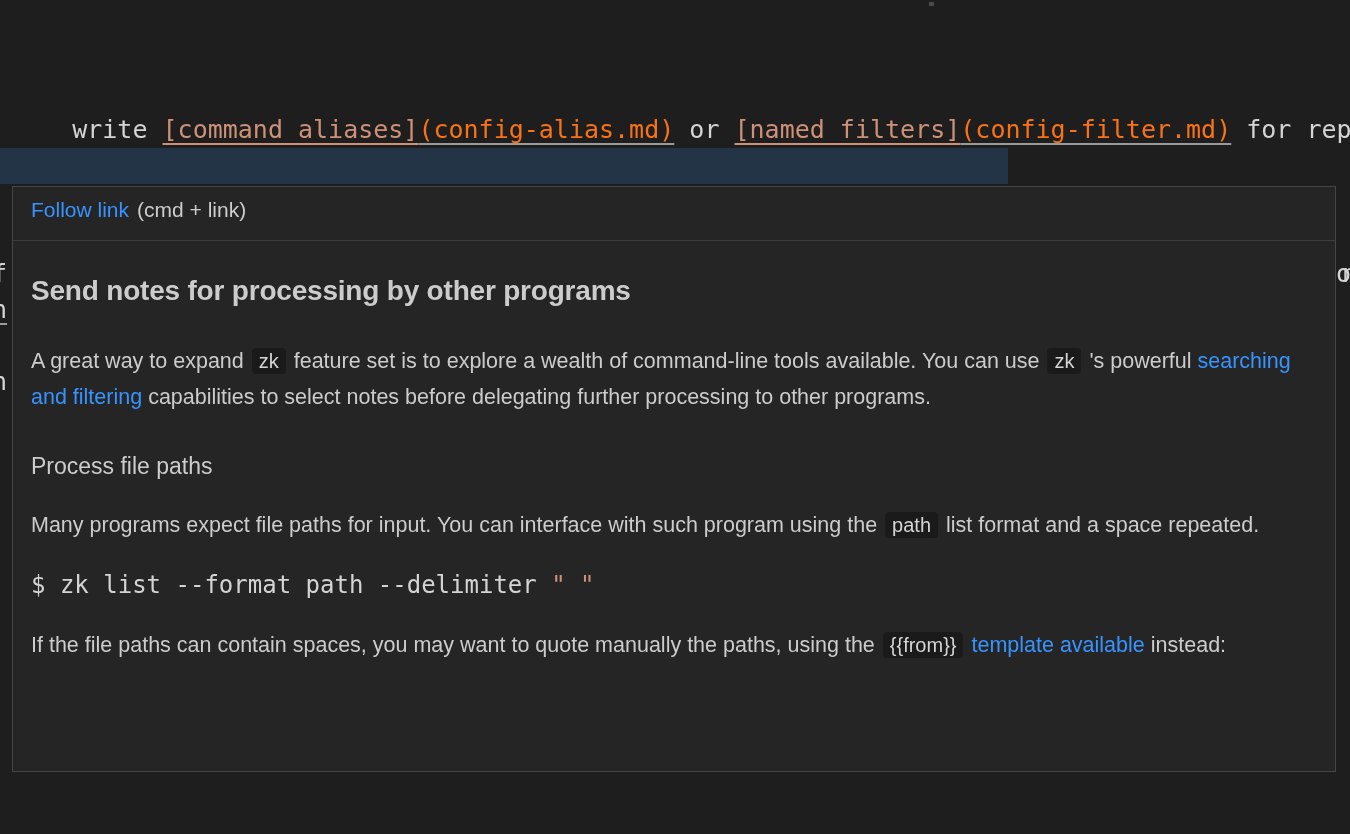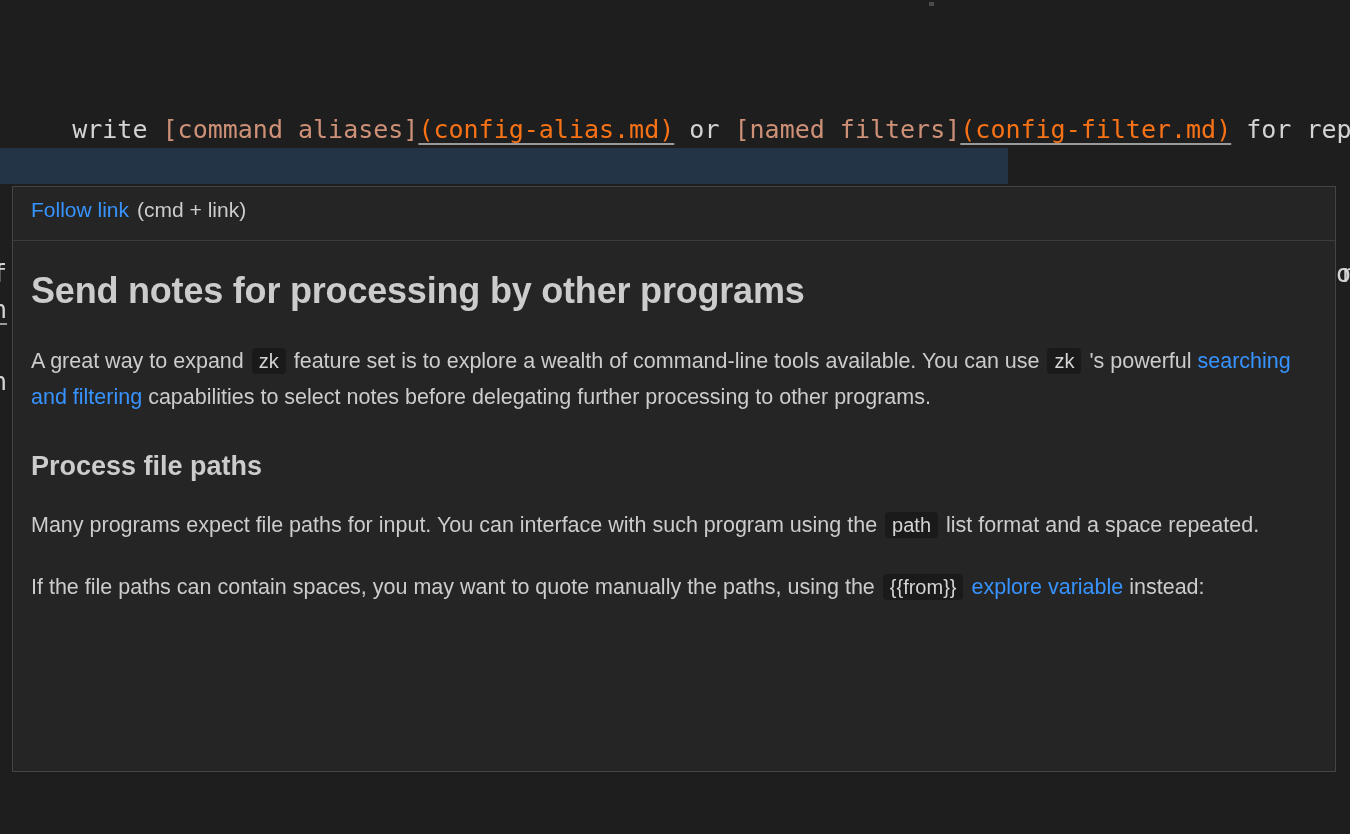--- a/index.html
+++ b/index.html
@@ -34,20 +34,21 @@
     white-space: pre;
   }
   .ed-line.sel {
     left: 0;
     padding-left: 12px;
     background: #243447;
     width: 1008px;
   }
   .lnk-text {
     color: #ce9178;
+    text-decoration: underline;
     text-decoration-color: #ce9178;
     text-underline-offset: 5px;
   }
   .lnk-url {
     color: #f97316;
     text-decoration: underline;
     text-decoration-color: #9a9a9a;
     text-underline-offset: 5px;
     margin-top: 16px;
   }
@@ -92,30 +93,30 @@
     color: #cccccc;
     margin-left: 8px;
   }
   #popup-body {
     padding: 26px 18px 20px 18px;
     color: #cccccc;
     font-size: 21.5px;
     line-height: 36px;
   }
   h1.doc-h1 {
-    font-size: 36px;
+    font-size: 28px;
     font-weight: bold;
     margin: 2px 0 30px 0;
     line-height: 44px;
     color: #cccccc;
     letter-spacing: -0.2px;
   }
   h2.doc-h2 {
-    font-size: 27px;
-    font-weight: bold;
+    font-size: 23px;
+    font-weight: normal;
     margin: 34px 0 24px 0;
     line-height: 34px;
     color: #cccccc;
   }
   p.doc-p {
     margin: 0 0 22px 0;
     line-height: 36px;
   }
   p.doc-p.tight { margin-bottom: 26px; }
   a.doc-link {
@@ -187,17 +188,18 @@
   <div id="popup-body">
 
     <h1 class="doc-h1">Send notes for processing by other programs</h1>
 
     <p class="doc-p"><span>A great way to expand </span><code class="inline">zk</code><span> feature set is to explore a wealth of command-line tools available. You can use </span><code class="inline">zk</code><span> 's powerful </span><a class="doc-link">searching and filtering</a><span> capabilities to select notes before delegating further processing to other programs.</span></p>
 
     <h2 class="doc-h2">Process file paths</h2>
 
     <p class="doc-p tight"><span>Many programs expect file paths for input. You can interface with such program using the </span><code class="inline">path</code><span> list format and a space repeated.</span></p>
 
-
-    <p class="doc-p"><span>If the file paths can contain spaces, you may want to quote manually the paths, using the </span><code class="inline">{{from}}</code> <a class="doc-link">explore variable</a><span> instead:</span></p>
+    <pre class="codeblock"><span>$ zk list --format path --delimiter </span><span class="str">" "</span></pre>
+
+    <p class="doc-p"><span>If the file paths can contain spaces, you may want to quote manually the paths, using the </span><code class="inline">{{from}}</code> <a class="doc-link">template available</a><span> instead:</span></p>
 
   </div>
 </div>
 
 </body></html>

